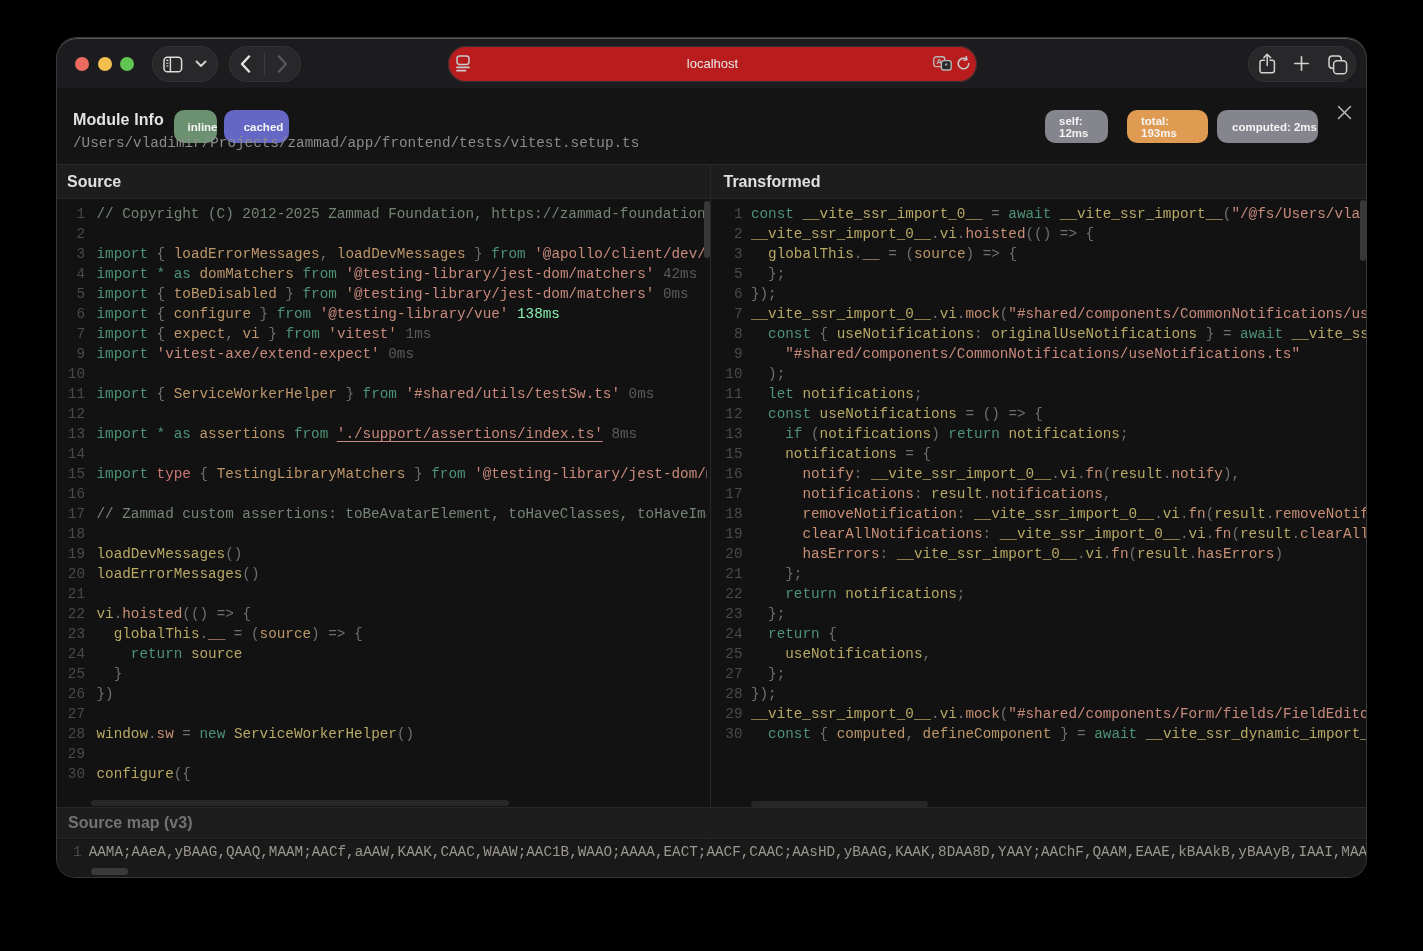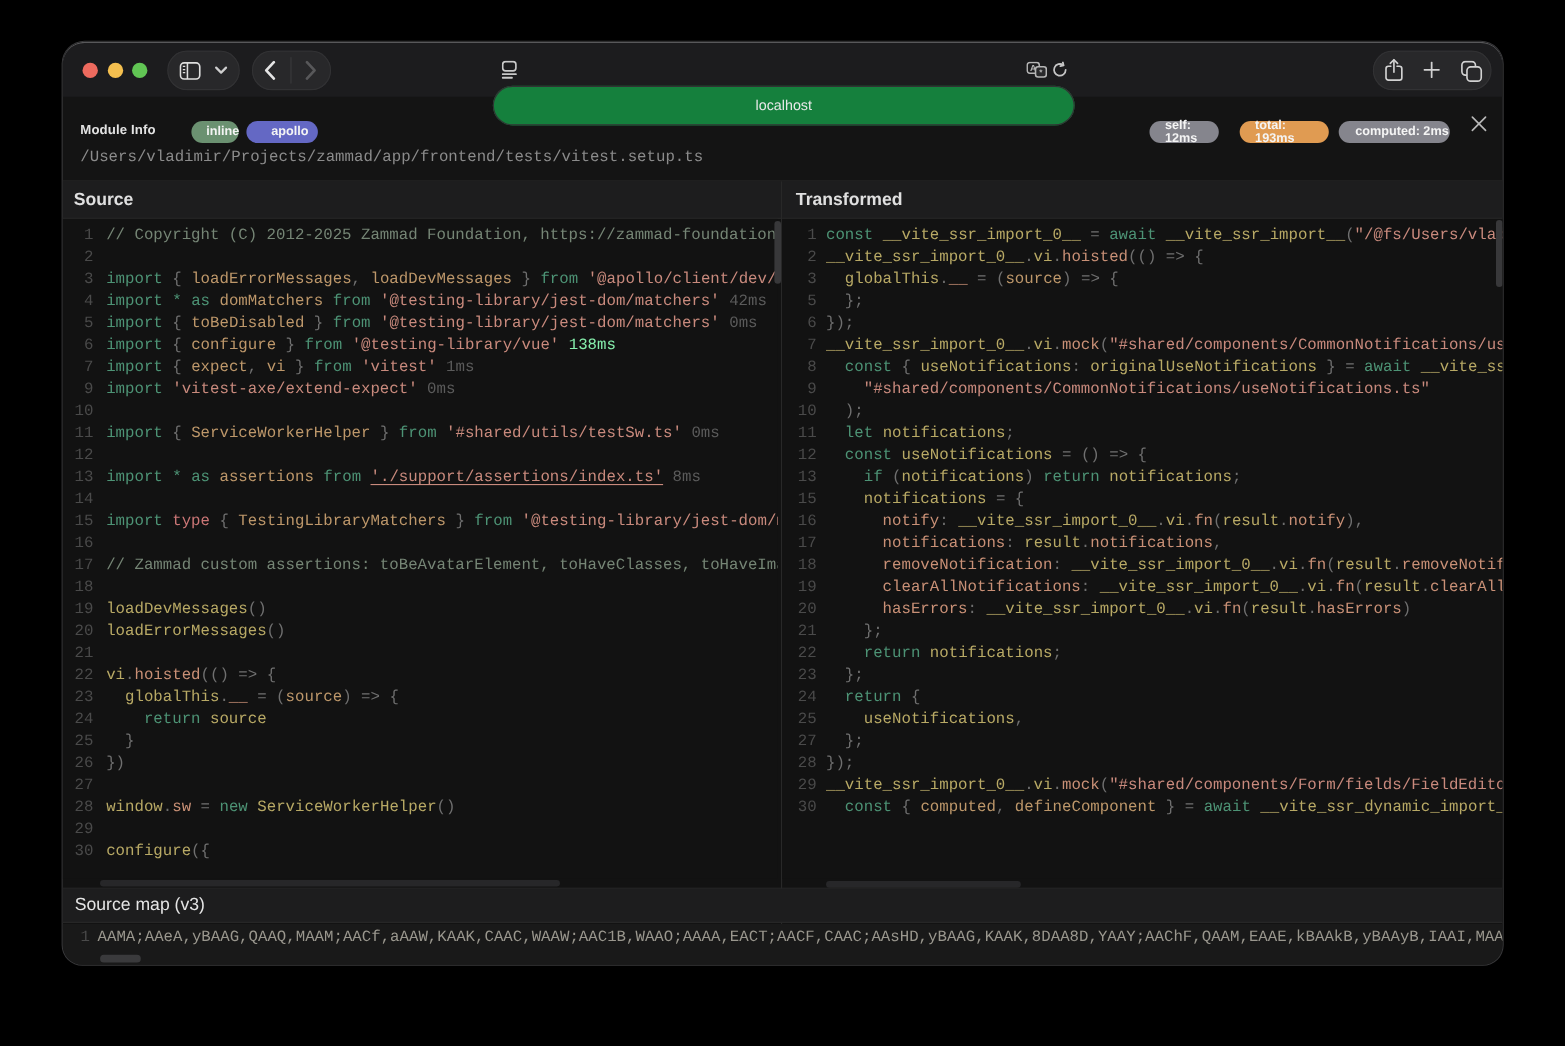--- a/index.html
+++ b/index.html
@@ -5,29 +5,29 @@
   font-family:"Liberation Sans",sans-serif; }
 .win { position:absolute; left:57px; top:38px; width:1309px; height:839px;
   background:#141414; border-radius:20px 20px 18px 18px; overflow:hidden;
   box-shadow:0 0 0 1px #38383a; }
 .win::before { content:""; position:absolute; inset:0; border-radius:20px 20px 18px 18px;
   box-shadow:inset 0 1px 0 #58585a; pointer-events:none; z-index:50; }
 .tbar { position:absolute; left:0; top:0; width:100%; height:50px; background:#1c1c1e; }
 .tl { position:absolute; top:19px; width:14px; height:14px; border-radius:50%; }
 .pill { position:absolute; top:8px; height:36px; background:#28282a; border-radius:18px;
   box-shadow:inset 0 0 0 1px #323234; }
-.abar { position:absolute; top:8px; height:36px; background:#15803d; border-radius:18px;
-  box-shadow:inset 0 0 0 1px #323234;margin-top:32px; }
+.abar { position:absolute; top:8px; height:36px; background:#b91c1c; border-radius:18px;
+  box-shadow:inset 0 0 0 1px #323234; }
 .aurl { position:absolute; left:0; right:0; top:0; height:36px; line-height:36px;
   text-align:center; color:#e9e9e9; font-size:13px; }
 svg.ic { position:absolute; }
 
-.mi-title { position:absolute; left:16px; top:73px; font-size:12px; font-weight:700;
+.mi-title { position:absolute; left:16px; top:73px; font-size:16px; font-weight:700;
   color:#e3e3e3; letter-spacing:.1px; }
-.badge { position:absolute; top:72px; height:20px; border-radius:10px; color:#f4f4f4;
+.badge { position:absolute; top:72px; height:33px; border-radius:10px; color:#f4f4f4;
   font-size:11.5px; font-weight:700; display:flex; align-items:center; justify-content:center;padding-left:14px; }
 .path { position:absolute; left:16px; top:93px; height:24px; line-height:24px;
   font-family:"Liberation Mono",monospace; font-size:14.3px; color:#8b8b8b; }
 
 .hdrline { position:absolute; left:0; width:100%; height:1px; background:#282828; }
 .phead { position:absolute; top:127px; height:34px; background:#1d1d1e;
   border-bottom:1px solid #282828; font-size:16px; font-weight:700; color:#e0e0e0;
   line-height:33px; padding-left:10px; }
 .code { position:absolute; top:161px; height:599.5px; background:#121212; overflow:hidden;
   font-family:"Liberation Mono",monospace; font-size:14.3px; }
@@ -38,21 +38,21 @@
 .ct { color:#dbd7ca; }
 .vdiv { position:absolute; left:653px; top:127px; width:1px; height:680px; background:#282828; }
 .k { color:#4D9375; } .s { color:#C98A7D; } .c { color:#758575; }
 .f { color:#B8A965; } .p { color:#C99076; } .i { color:#BD976A; }
 .o { color:#6f6f6f; } .t { color:#5b5b5b; } .h { color:#86efac; }
 .r { color:#CB7676; }
 .u { color:#C98A7D; text-decoration:underline; text-underline-offset:3px; }
 .sb { position:absolute; border-radius:3px; }
 
 .smhead { position:absolute; left:0; top:770px; width:100%; height:31px; background:#1d1d1e;
-  border-bottom:1px solid #282828; font-size:16px; font-weight:400; color:#e5e5e5;
+  border-bottom:1px solid #282828; font-size:16px; font-weight:700; color:#737373;
   line-height:30px; padding-left:11px; }
 .smap { position:absolute; left:0; top:802px; width:100%; height:37px; background:#191919;
   font-family:"Liberation Mono",monospace; font-size:14.3px; color:#9a978e;
   overflow:hidden; white-space:pre; line-height:24px; }
 </style></head><body>
 <div class="win">
 <div class="tbar">
 <div class="tl" style="left:18px;background:#ED6A5E"></div>
 <div class="tl" style="left:40.5px;background:#F4BF4F"></div>
 <div class="tl" style="left:63px;background:#61C554"></div>
@@ -103,21 +103,21 @@
         <line x1="7.5" y1="0.8" x2="7.5" y2="14.2" stroke="#d2d2d2" stroke-width="1.6" stroke-linecap="round"></line>
         <line x1="0.8" y1="7.5" x2="14.2" y2="7.5" stroke="#d2d2d2" stroke-width="1.6" stroke-linecap="round"></line>
       </svg>
 <svg class="ic" style="left:1271px;top:17px" width="20" height="20" viewBox="0 0 20 20" fill="none">
         <rect x="1" y="1" width="12.3" height="12.3" rx="3.2" stroke="#d2d2d2" stroke-width="1.5"></rect>
         <rect x="5.6" y="5.8" width="13" height="13" rx="3.4" fill="#28282a" stroke="#d2d2d2" stroke-width="1.5"></rect>
       </svg>
 </div>
 <div class="mi-title">Module Info</div>
 <div class="badge" style="left:117px;width:43px;background:#6B9171">inline</div>
-<div class="badge" style="left:167px;width:65px;background:#6468C4">apollo</div>
+<div class="badge" style="left:167px;width:65px;background:#6468C4">cached</div>
 <div class="path">/Users/vladimir/Projects/zammad/app/frontend/tests/vitest.setup.ts</div>
 <div class="badge" style="left:988px;width:63px;background:#85858D">self: 12ms</div>
 <div class="badge" style="left:1070px;width:81px;background:#E09B52">total: 193ms</div>
 <div class="badge" style="left:1160px;width:101px;background:#85858D">computed: 2ms</div>
 <svg class="ic" style="left:1280px;top:67px" width="15" height="15" viewBox="0 0 15 15" fill="none">
       <line x1="1.5" y1="1.5" x2="13.5" y2="13.5" stroke="#b8b8b8" stroke-width="1.5" stroke-linecap="round"></line>
       <line x1="13.5" y1="1.5" x2="1.5" y2="13.5" stroke="#b8b8b8" stroke-width="1.5" stroke-linecap="round"></line>
     </svg>
 <div class="hdrline" style="top:126px"></div>
 <div class="codebg" style="left:0;width:653px"></div>

